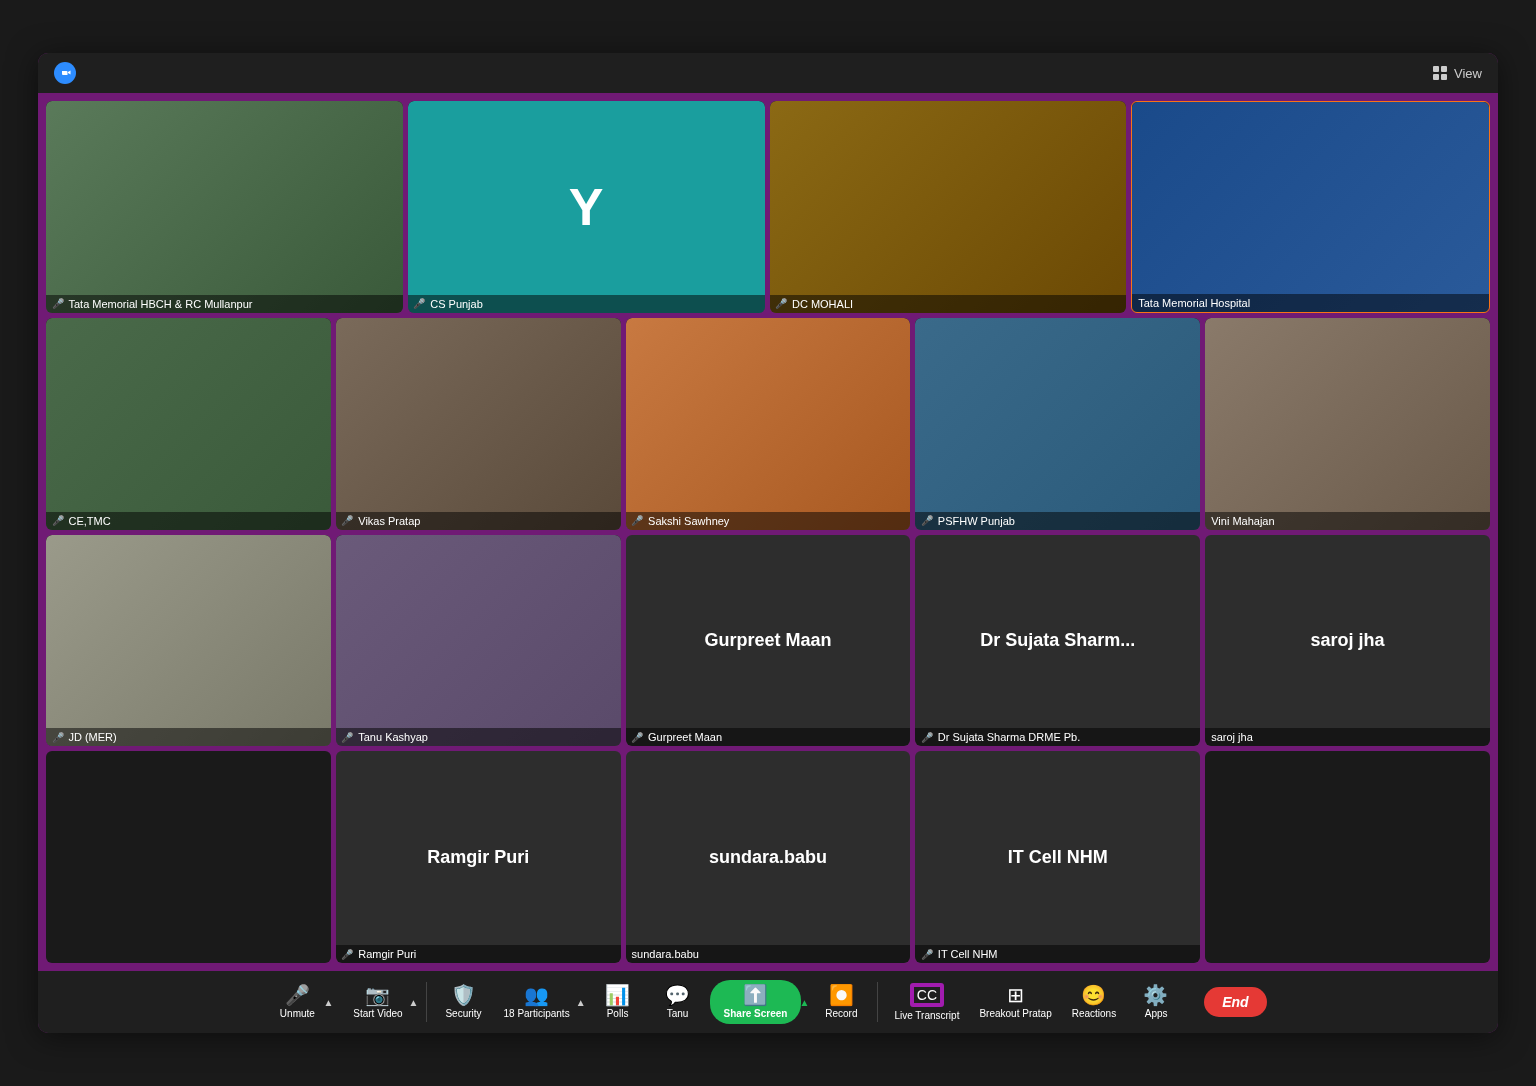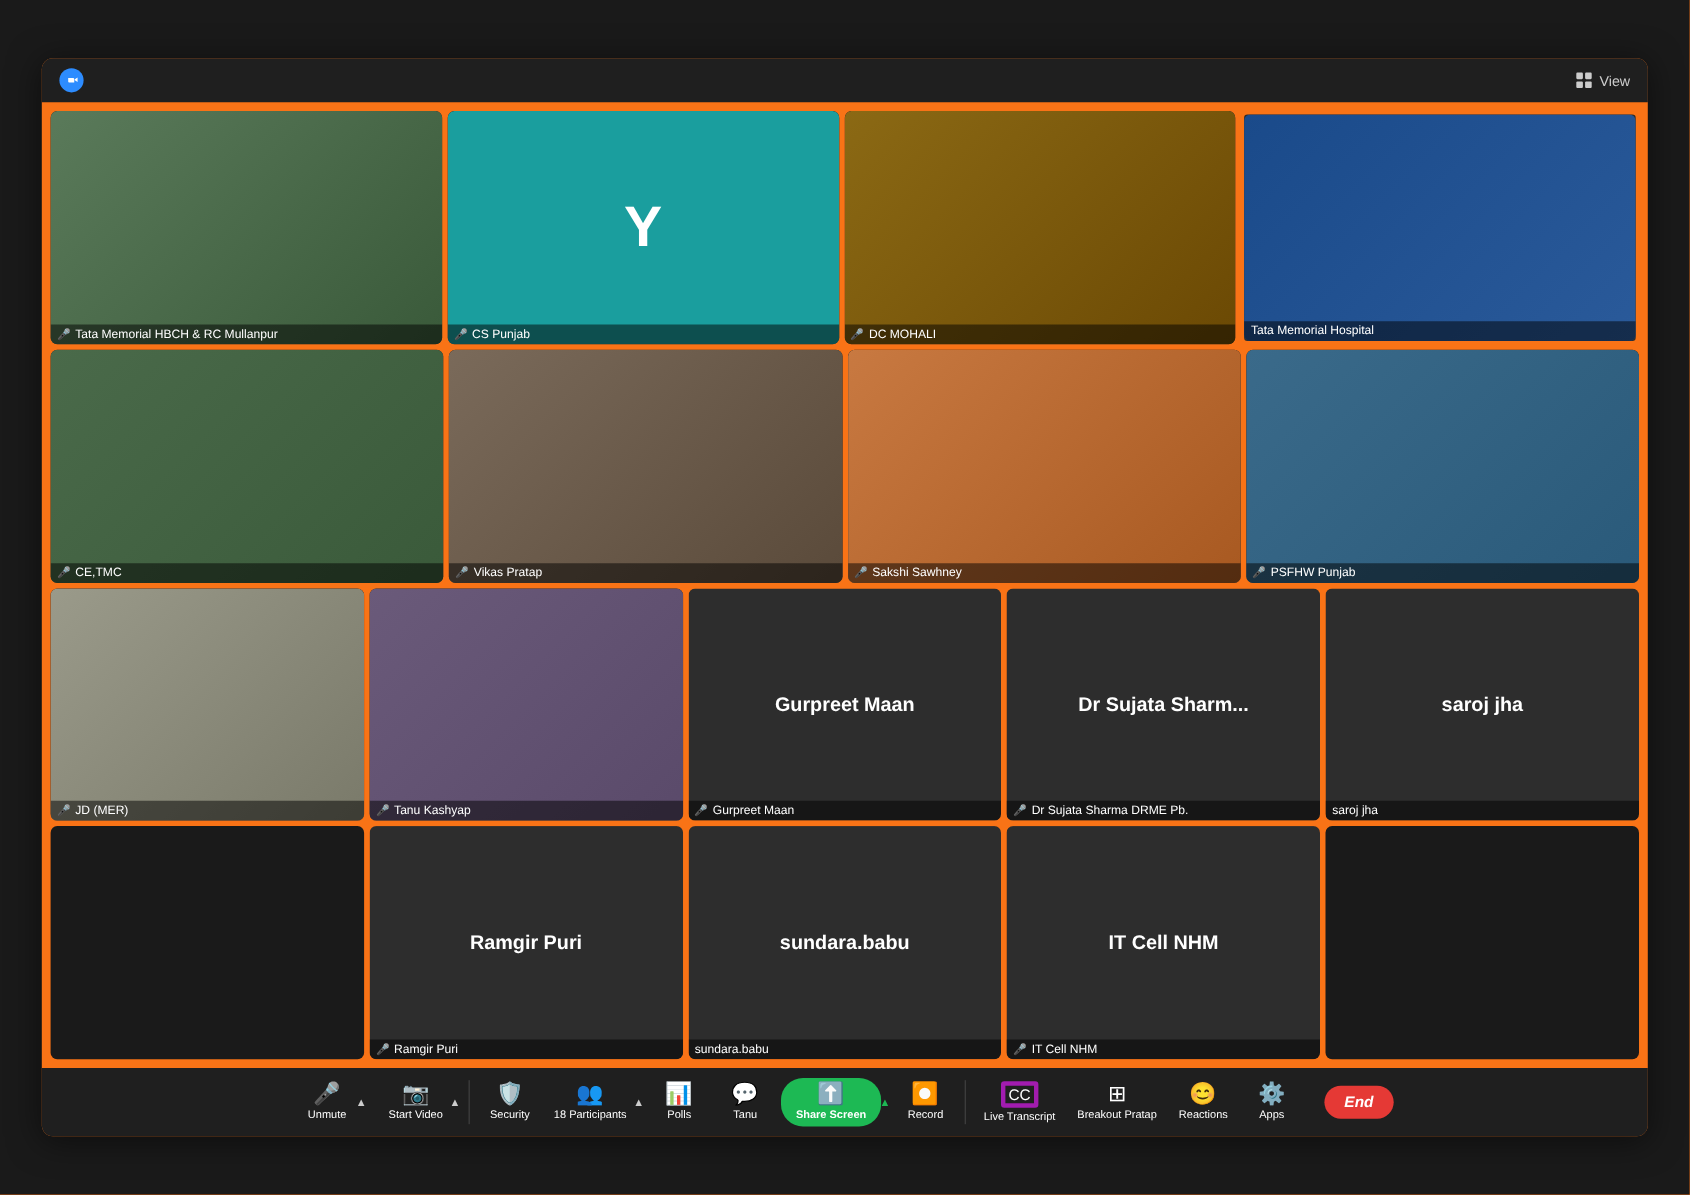--- a/index.html
+++ b/index.html
@@ -10,21 +10,21 @@
       display: flex;
       flex-direction: column;
       align-items: center;
       justify-content: center;
       font-family: -apple-system, BlinkMacSystemFont, 'Segoe UI', sans-serif;
     }
 
     .zoom-window {
       width: 1460px;
       height: 980px;
-      background: #f97316;
+      background: #701a75;
       border-radius: 10px;
       display: flex;
       flex-direction: column;
       position: relative;
       box-shadow: 0 4px 30px rgba(0,0,0,0.5);
       text-align: right;
     }
 
     
     .top-bar {
@@ -77,21 +77,21 @@
       background: #2d2d2d;
       border-radius: 6px;
       position: relative;
       overflow: hidden;
       display: flex;
       align-items: center;
       justify-content: center;
     }
 
     .video-tile.active-speaker {
-      border: 3px solid #f97316;
+      border: 1px solid #f97316;
     }
 
     
     .video-bg {
       width: 100%;
       height: 100%;
       position: absolute;
       top: 0; left: 0;
       border-radius: 6px;
     }
@@ -303,20 +303,26 @@
           <span>Sakshi Sawhney</span>
         </div>
       </div>
       <div class="video-tile tile-psfhw">
         <div class="video-bg"></div>
         <div class="tile-label">
           <span class="mic-off-icon">🎤</span>
           <span>PSFHW Punjab</span>
         </div>
       </div>
+      <div class="video-tile tile-vini">
+        <div class="video-bg"></div>
+        <div class="tile-label">
+          <span>Vini Mahajan</span>
+        </div>
+      </div>
     </div>
 
     <div class="grid-row">
       <div class="video-tile tile-jdmer">
         <div class="video-bg"></div>
         <div class="tile-label">
           <span class="mic-off-icon">🎤</span>
           <span>JD (MER)</span>
         </div>
       </div>

